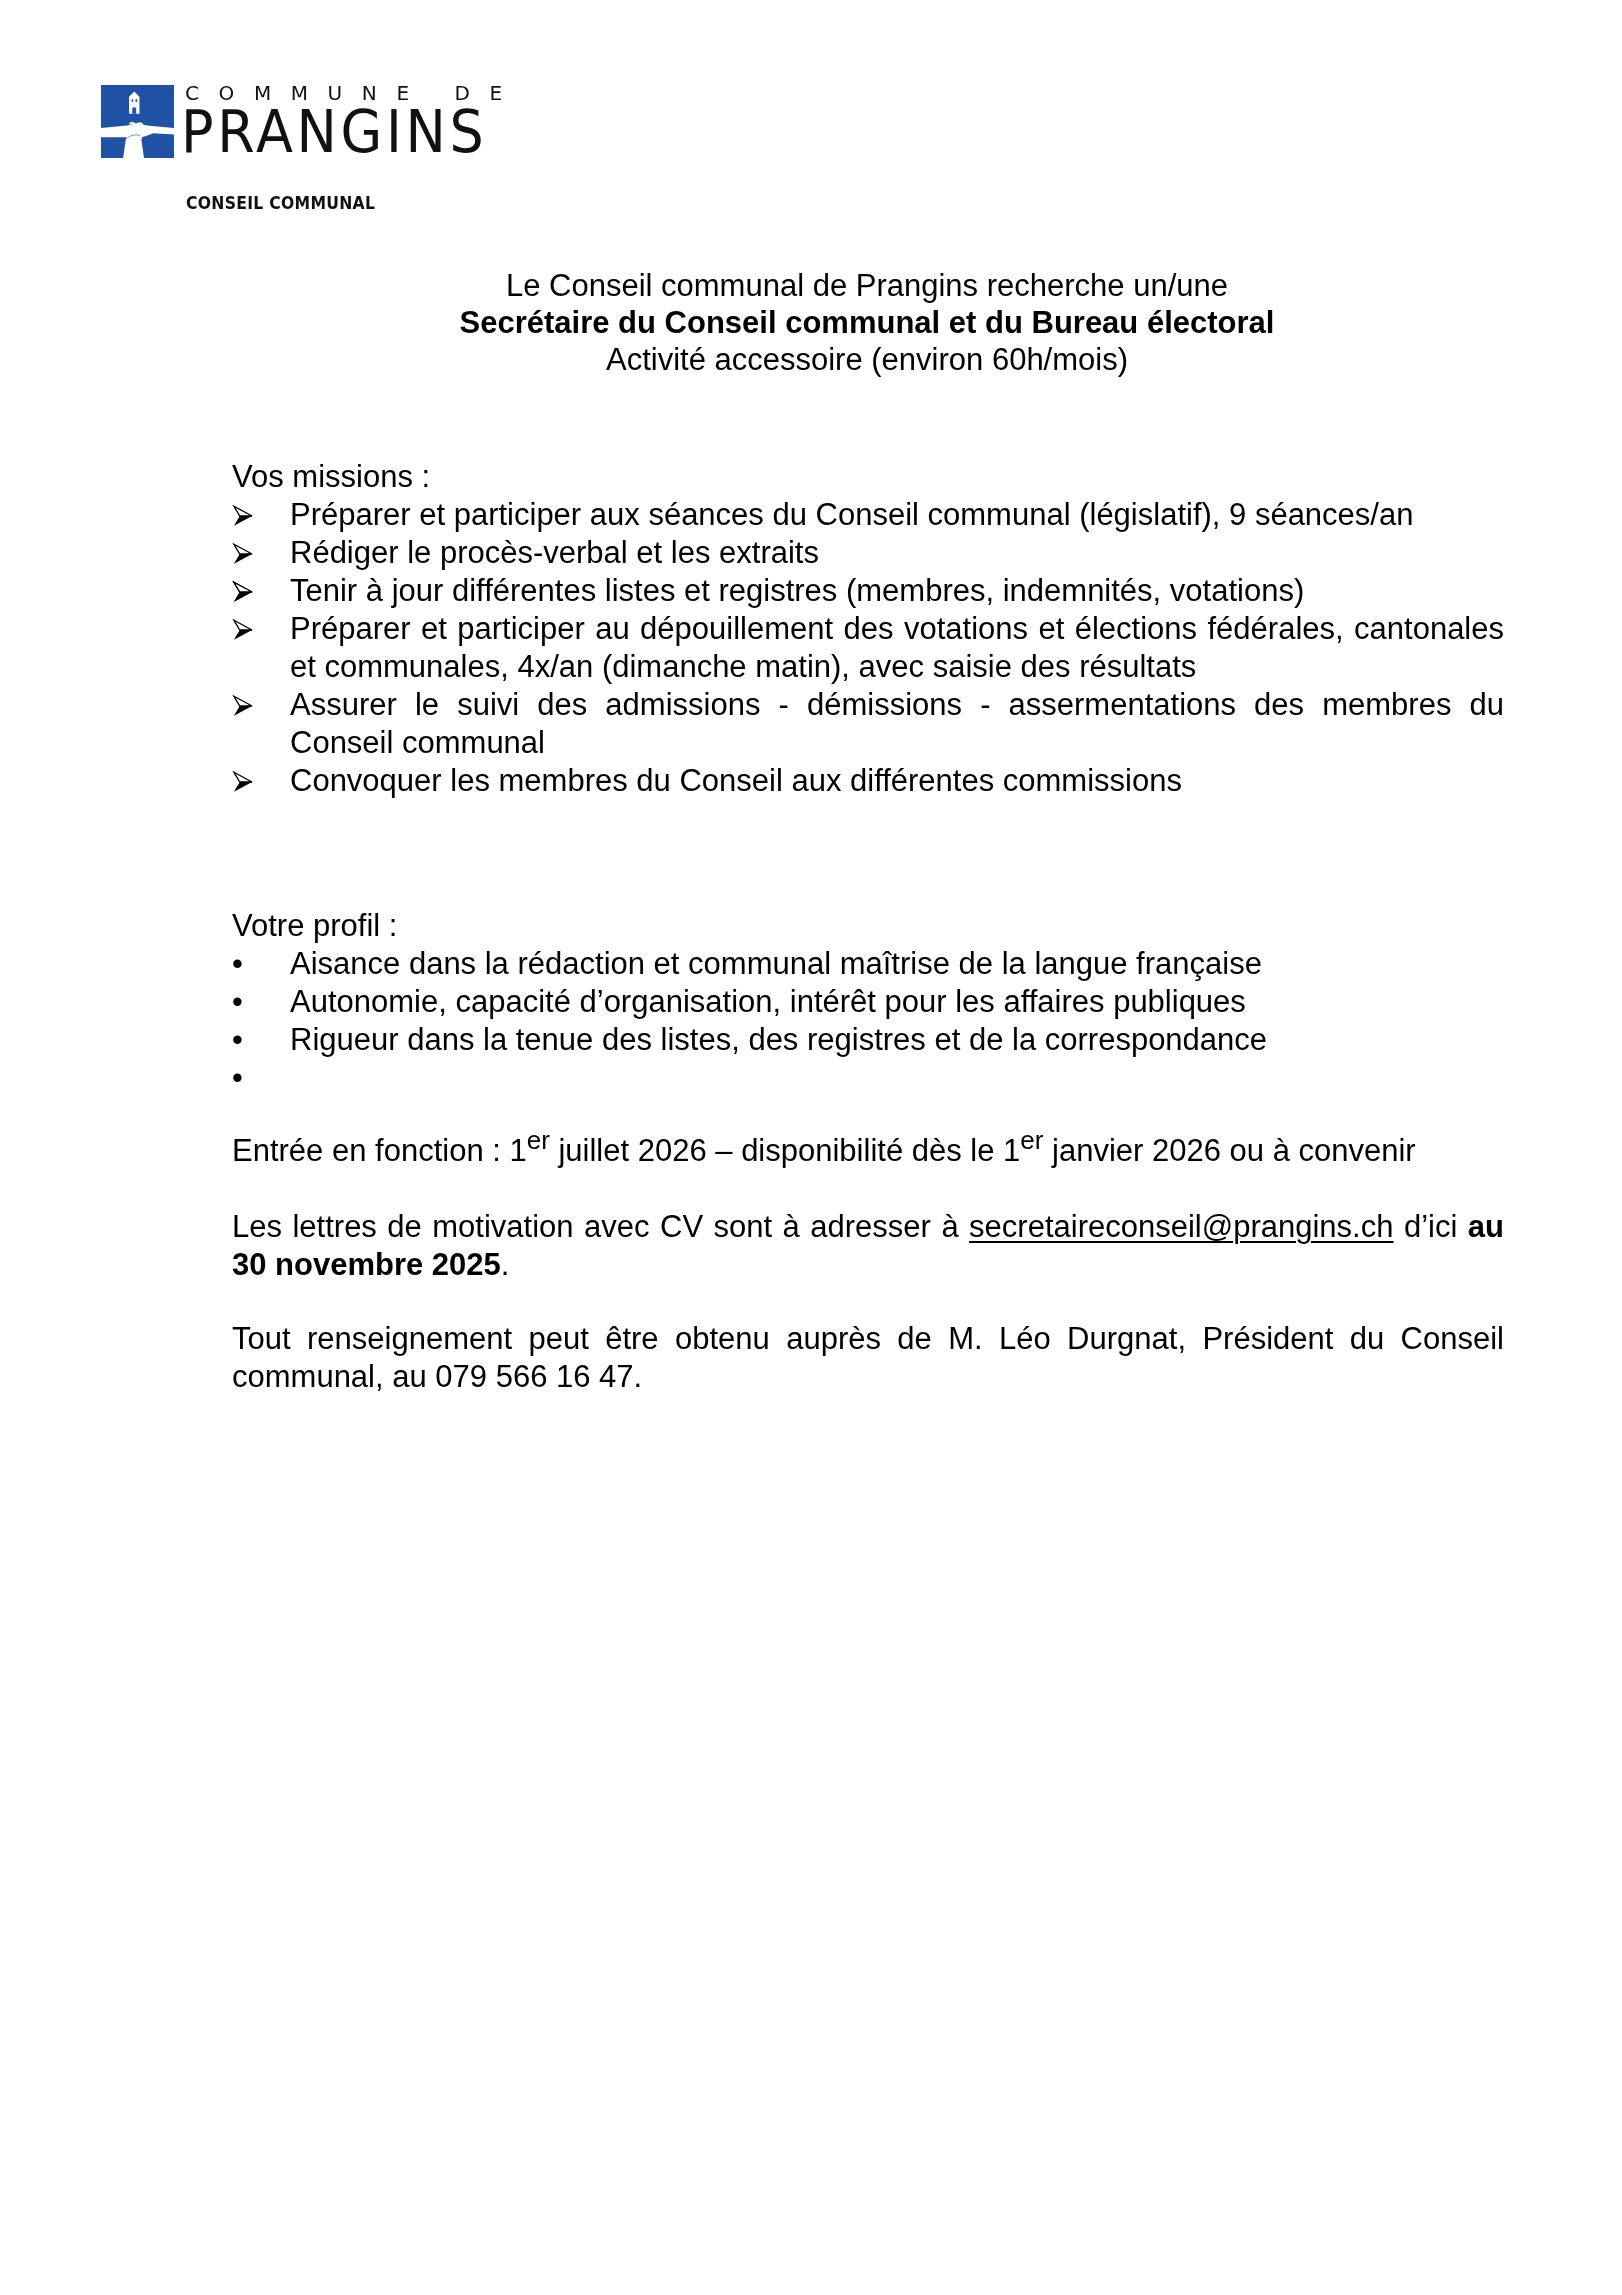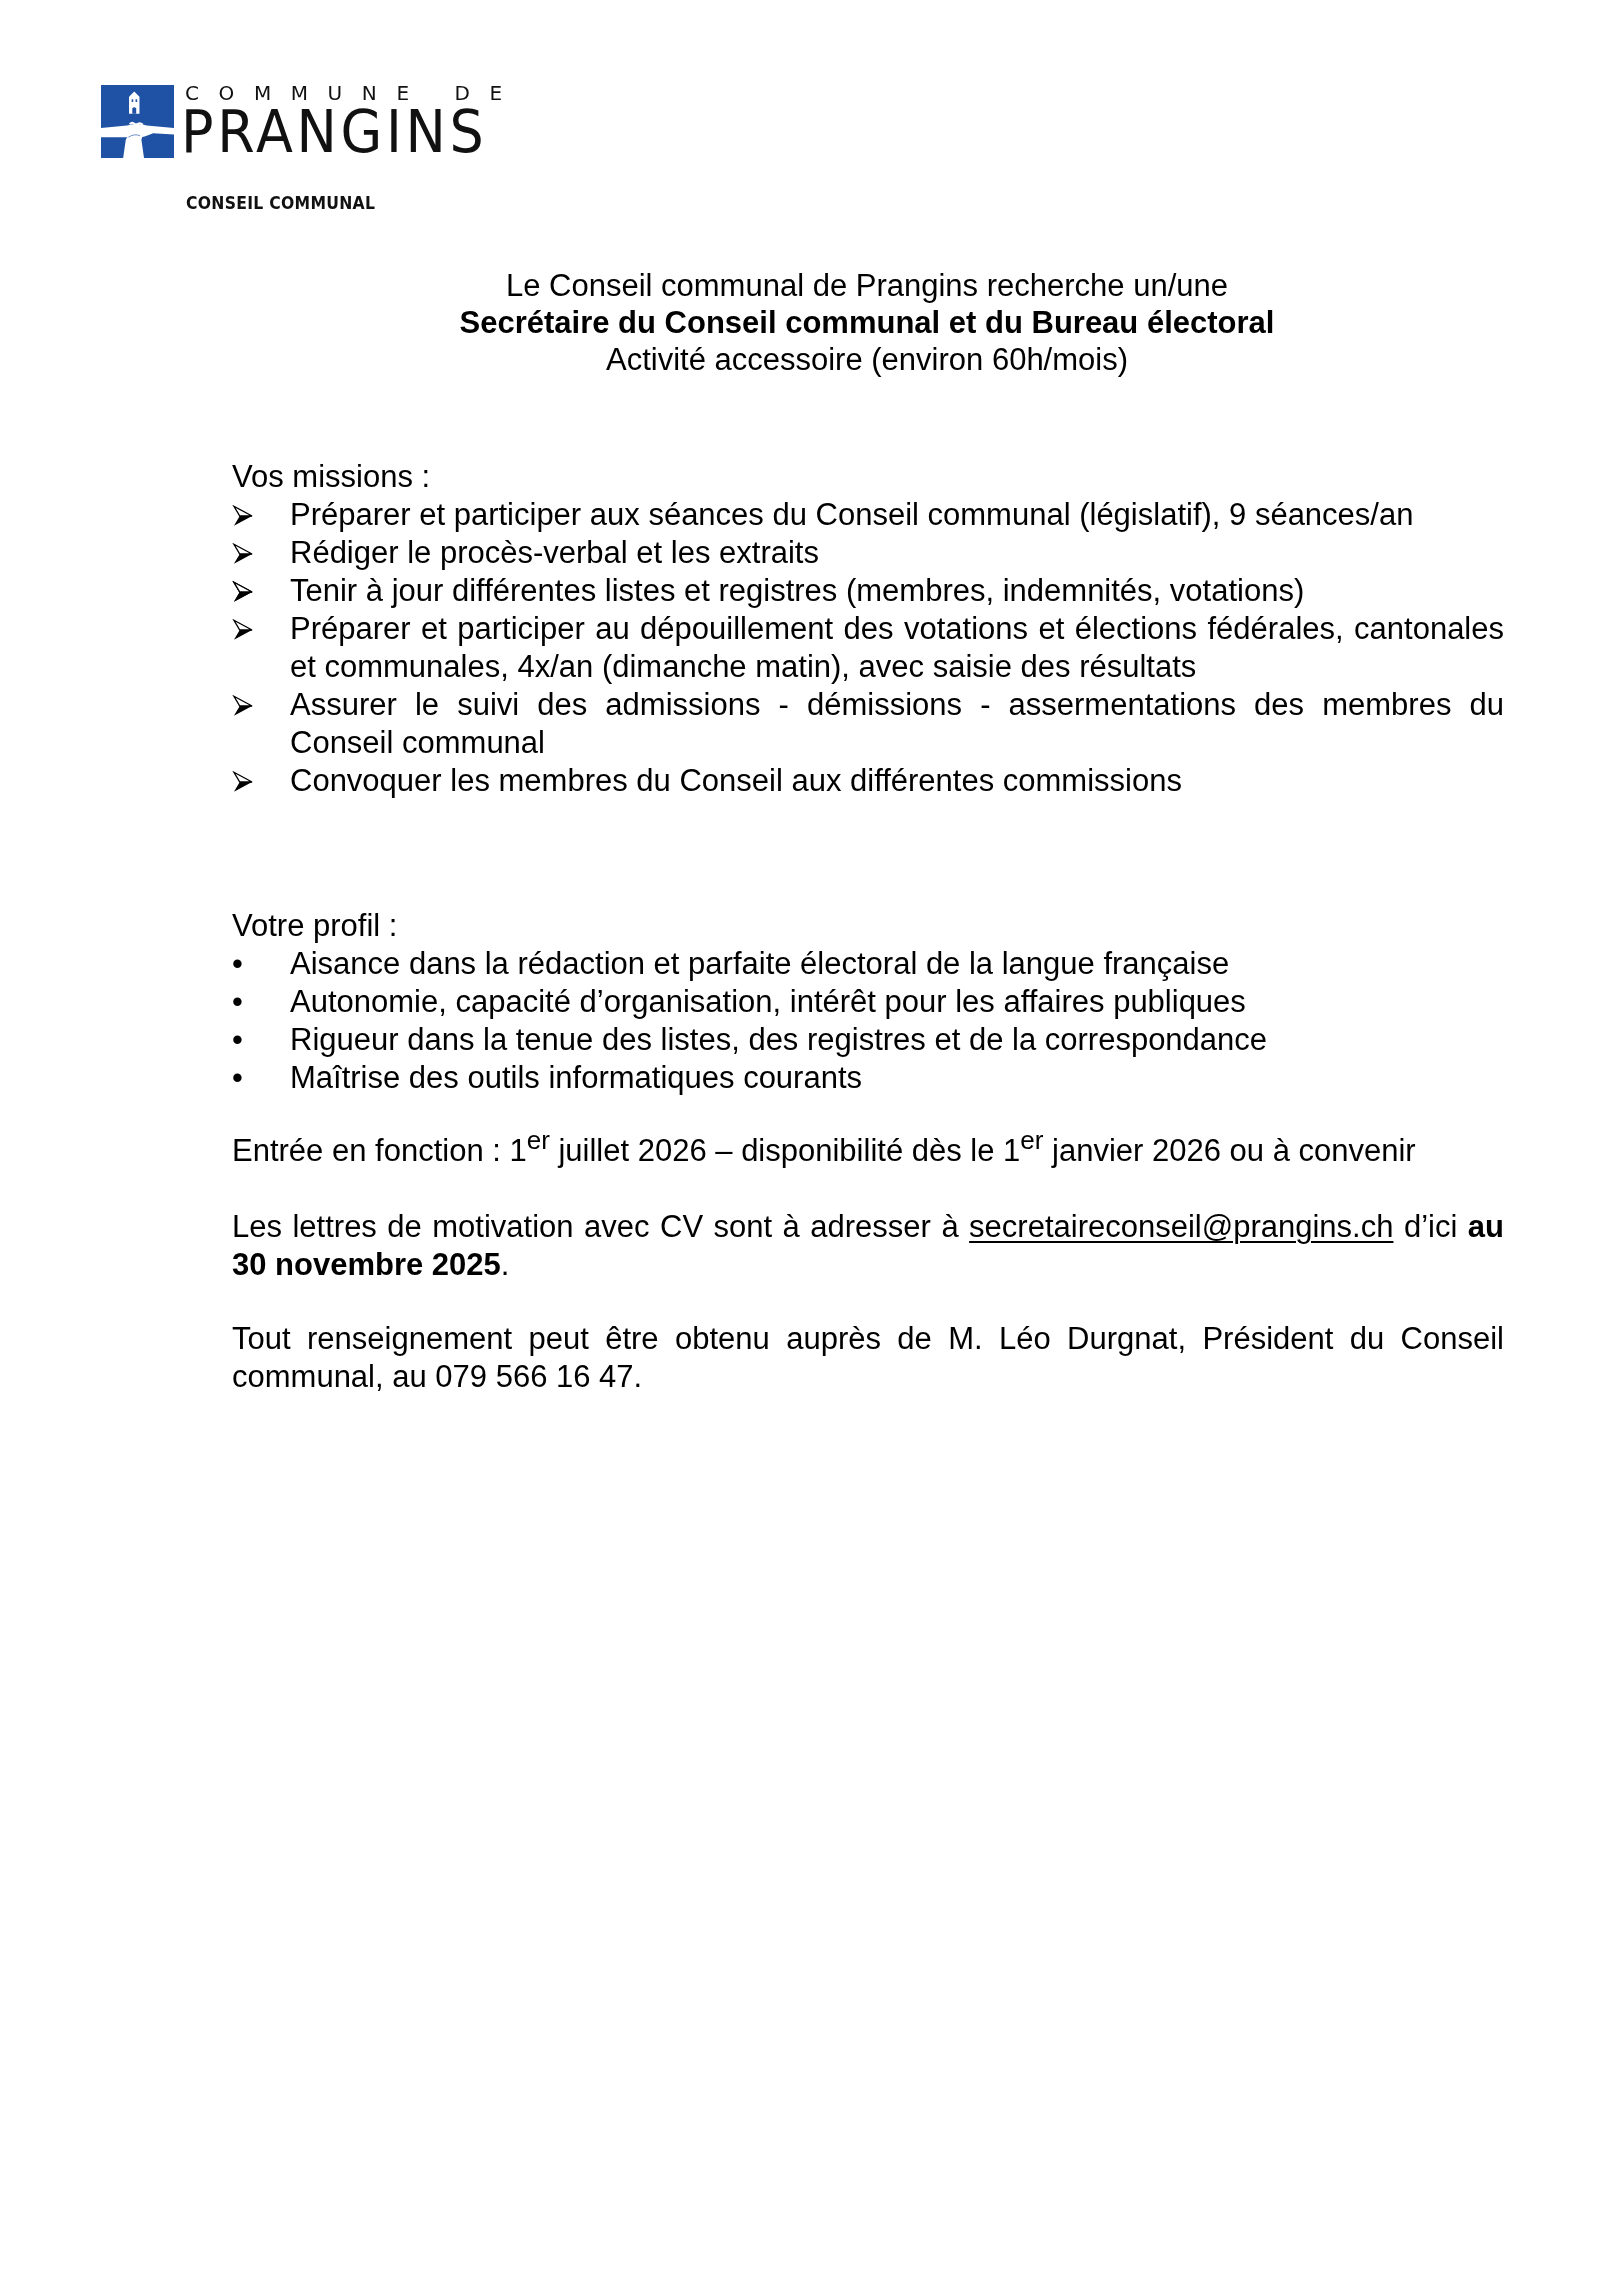--- a/index.html
+++ b/index.html
@@ -123,24 +123,24 @@
             <path d="M3 2 L31 17 L3 32 L12 17 Z" fill="#000"></path>
             <path d="M3 2 L31 17 L12 17 Z" fill="#fff" stroke="#000" stroke-width="2"></path>
           </svg>
         </span><span>Convoquer les membres du Conseil aux différentes commissions</span></li>
     </ul>
 </div>
 
 <div class="content profil">
   <p class="section-heading">Votre profil :</p>
   <ul class="list" id="profil-list">
-      <li><span class="bullet dot-bullet">•</span><span>Aisance dans la rédaction et parfaite électoral de la langue française</span></li>
+      <li><span class="bullet dot-bullet">•</span><span>Aisance dans la rédaction et communal maîtrise de la langue française</span></li>
       <li><span class="bullet dot-bullet">•</span><span>Autonomie, capacité d’organisation, intérêt pour les affaires publiques</span></li>
       <li><span class="bullet dot-bullet">•</span><span>Rigueur dans la tenue des listes, des registres et de la correspondance</span></li>
-      <li><span class="bullet dot-bullet">•</span><span>Maîtrise des outils informatiques courants</span></li>
+      <li><span class="bullet dot-bullet">•</span></li>
     </ul>
 </div>
 
 <div class="para entree"><span>Entrée en fonction : 1</span><sup>er</sup><span> juillet 2026 – disponibilité dès le 1</span><sup>er</sup><span> janvier 2026 ou à convenir</span></div>
 
 <div class="para lettres"><span>Les lettres de motivation avec CV sont à adresser à </span><a class="email">secretaireconseil@prangins.ch</a><span> d’ici </span><span class="b">au 30 novembre 2025</span><span>.</span></div>
 
 <div class="para renseignement">Tout renseignement peut être obtenu auprès de M. Léo Durgnat, Président du Conseil communal, au 079 566 16 47.</div>
 
 

